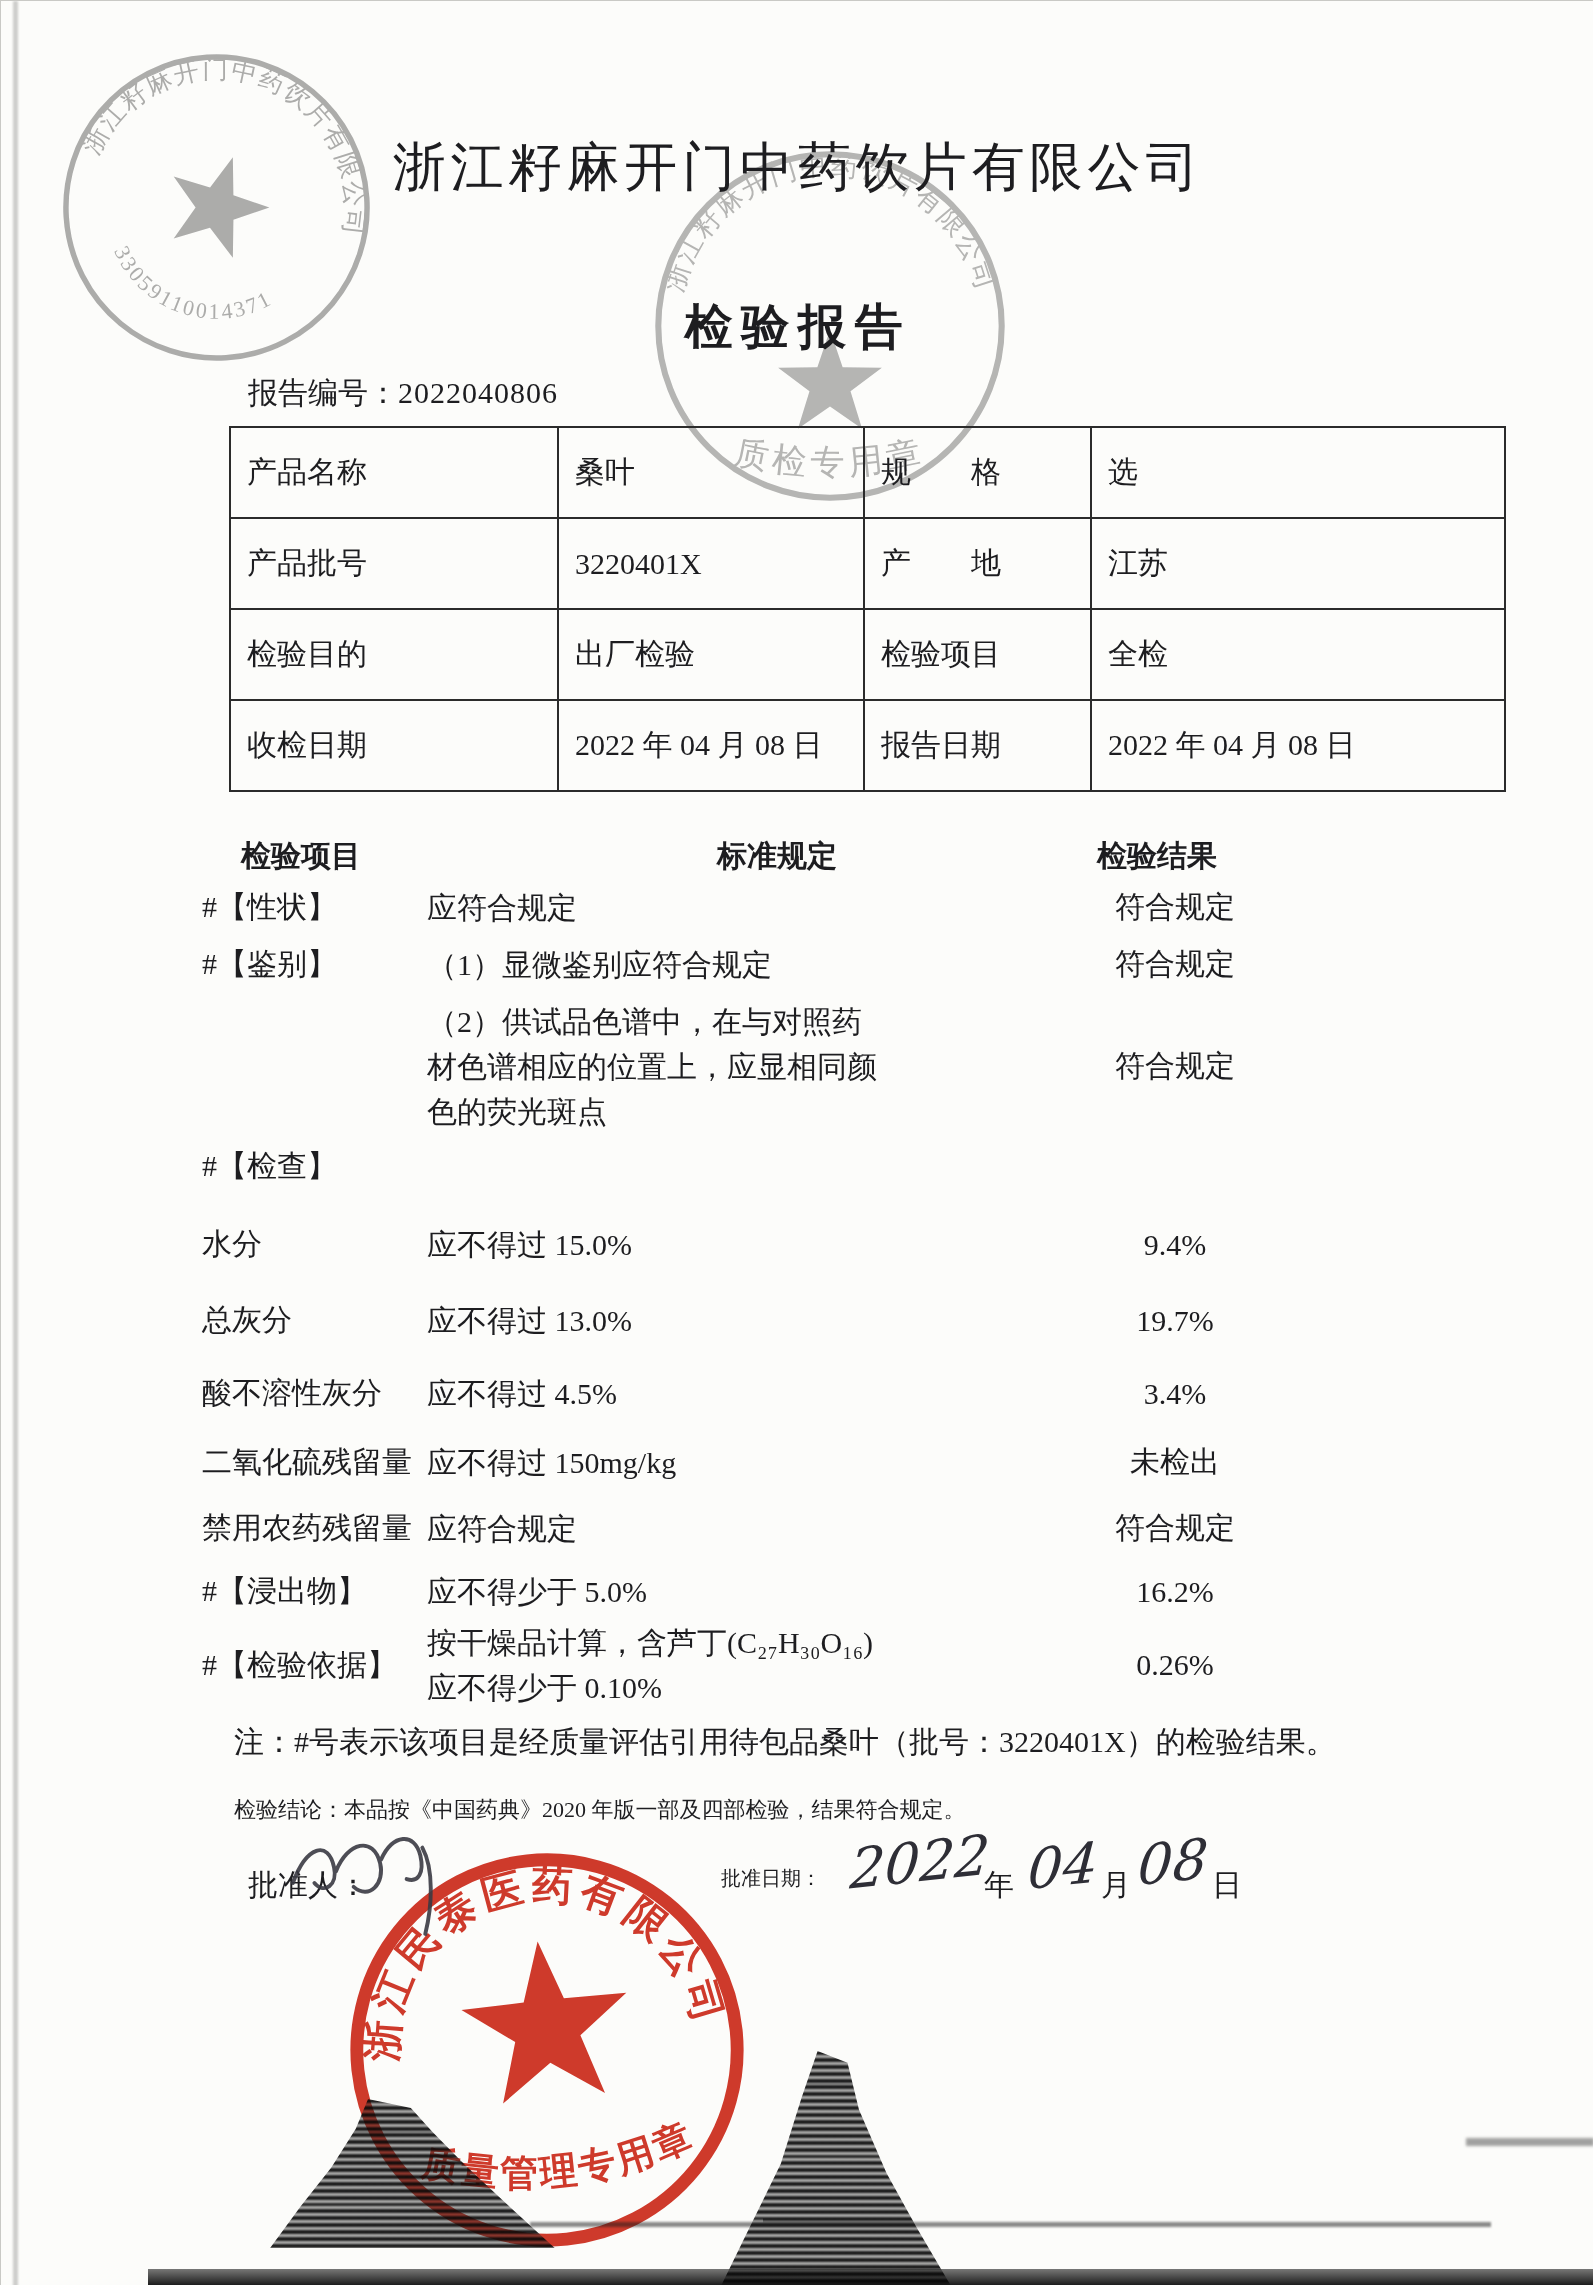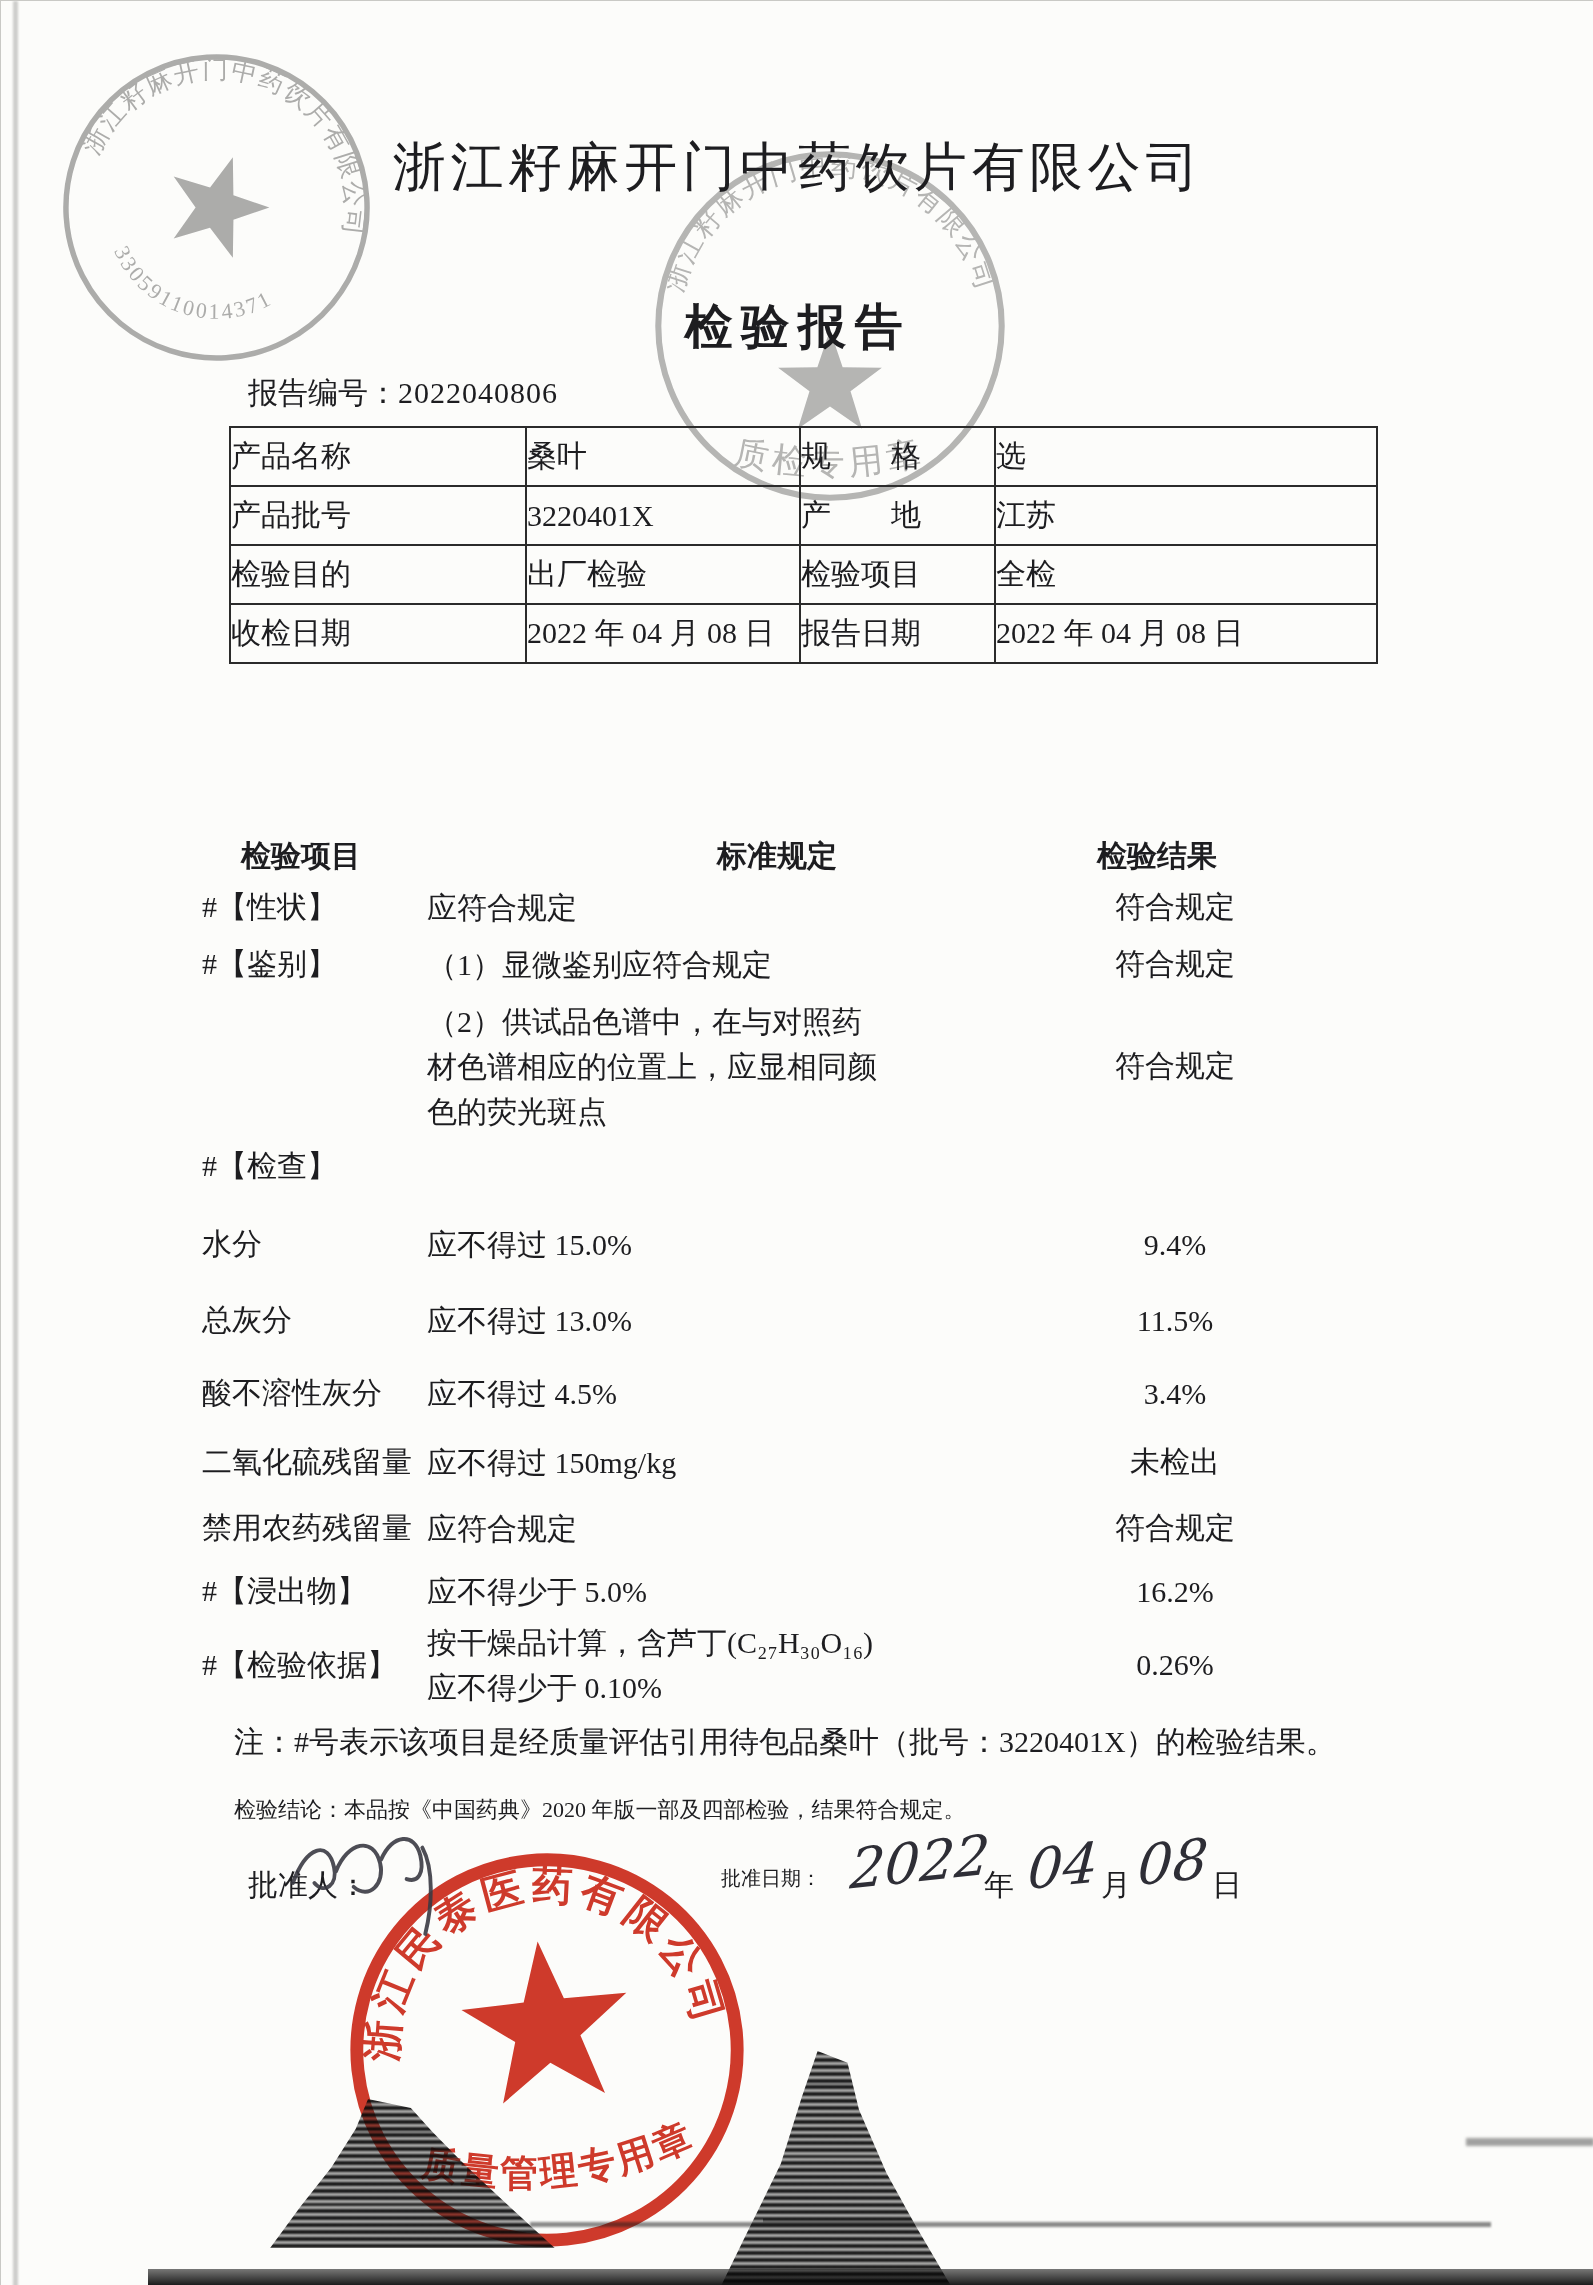--- a/index.html
+++ b/index.html
@@ -16,21 +16,21 @@
   .subtitle{top:294px; left:0; width:100%; text-align:center;
     font-family:"Liberation Sans","DejaVu Sans",sans-serif;
     font-weight:bold; font-size:48px; letter-spacing:8.8px; z-index:2;}
   .report-no{top:372px; left:247px; font-size:30px; z-index:2;}
   .report-no .num{letter-spacing:1px;}
 
   table.info{position:absolute; top:425px; left:228px; z-index:2;
     border-collapse:collapse; table-layout:fixed; width:1139px;
     font-size:30px;}
   table.info td{border:2px solid #2b2b2b; height:57px; vertical-align:middle;
-    padding:0; overflow:hidden; white-space:nowrap;}
+    padding:16px; overflow:hidden; white-space:nowrap;}
   table.info{border:2.9px solid #2b2b2b;}
   td.c1{width:294px; padding-left:21.6px;}
   td.c2{width:272px; padding-left:21.6px;}
   td.c3{width:193px; padding-left:37px;}
   td.c4{width:380px; padding-left:21.6px;}
 
   .res-head{font-family:"Liberation Sans","DejaVu Sans",sans-serif;
     font-weight:bold; font-size:30px; z-index:2;}
 
   .rrow{position:absolute; left:201px; width:1157px; display:flex;
@@ -171,21 +171,21 @@
       <div class="res"></div>
     </div>
   <div class="rrow" style="top:1221px">
       <div class="item">水分</div>
       <div class="std">应不得过 15.0%</div>
       <div class="res">9.4%</div>
     </div>
   <div class="rrow" style="top:1297px">
       <div class="item">总灰分</div>
       <div class="std">应不得过 13.0%</div>
-      <div class="res">11.5%</div>
+      <div class="res">19.7%</div>
     </div>
   <div class="rrow" style="top:1370px">
       <div class="item">酸不溶性灰分</div>
       <div class="std">应不得过 4.5%</div>
       <div class="res">3.4%</div>
     </div>
   <div class="rrow" style="top:1439px">
       <div class="item">二氧化硫残留量</div>
       <div class="std">应不得过 150mg/kg</div>
       <div class="res">未检出</div>

